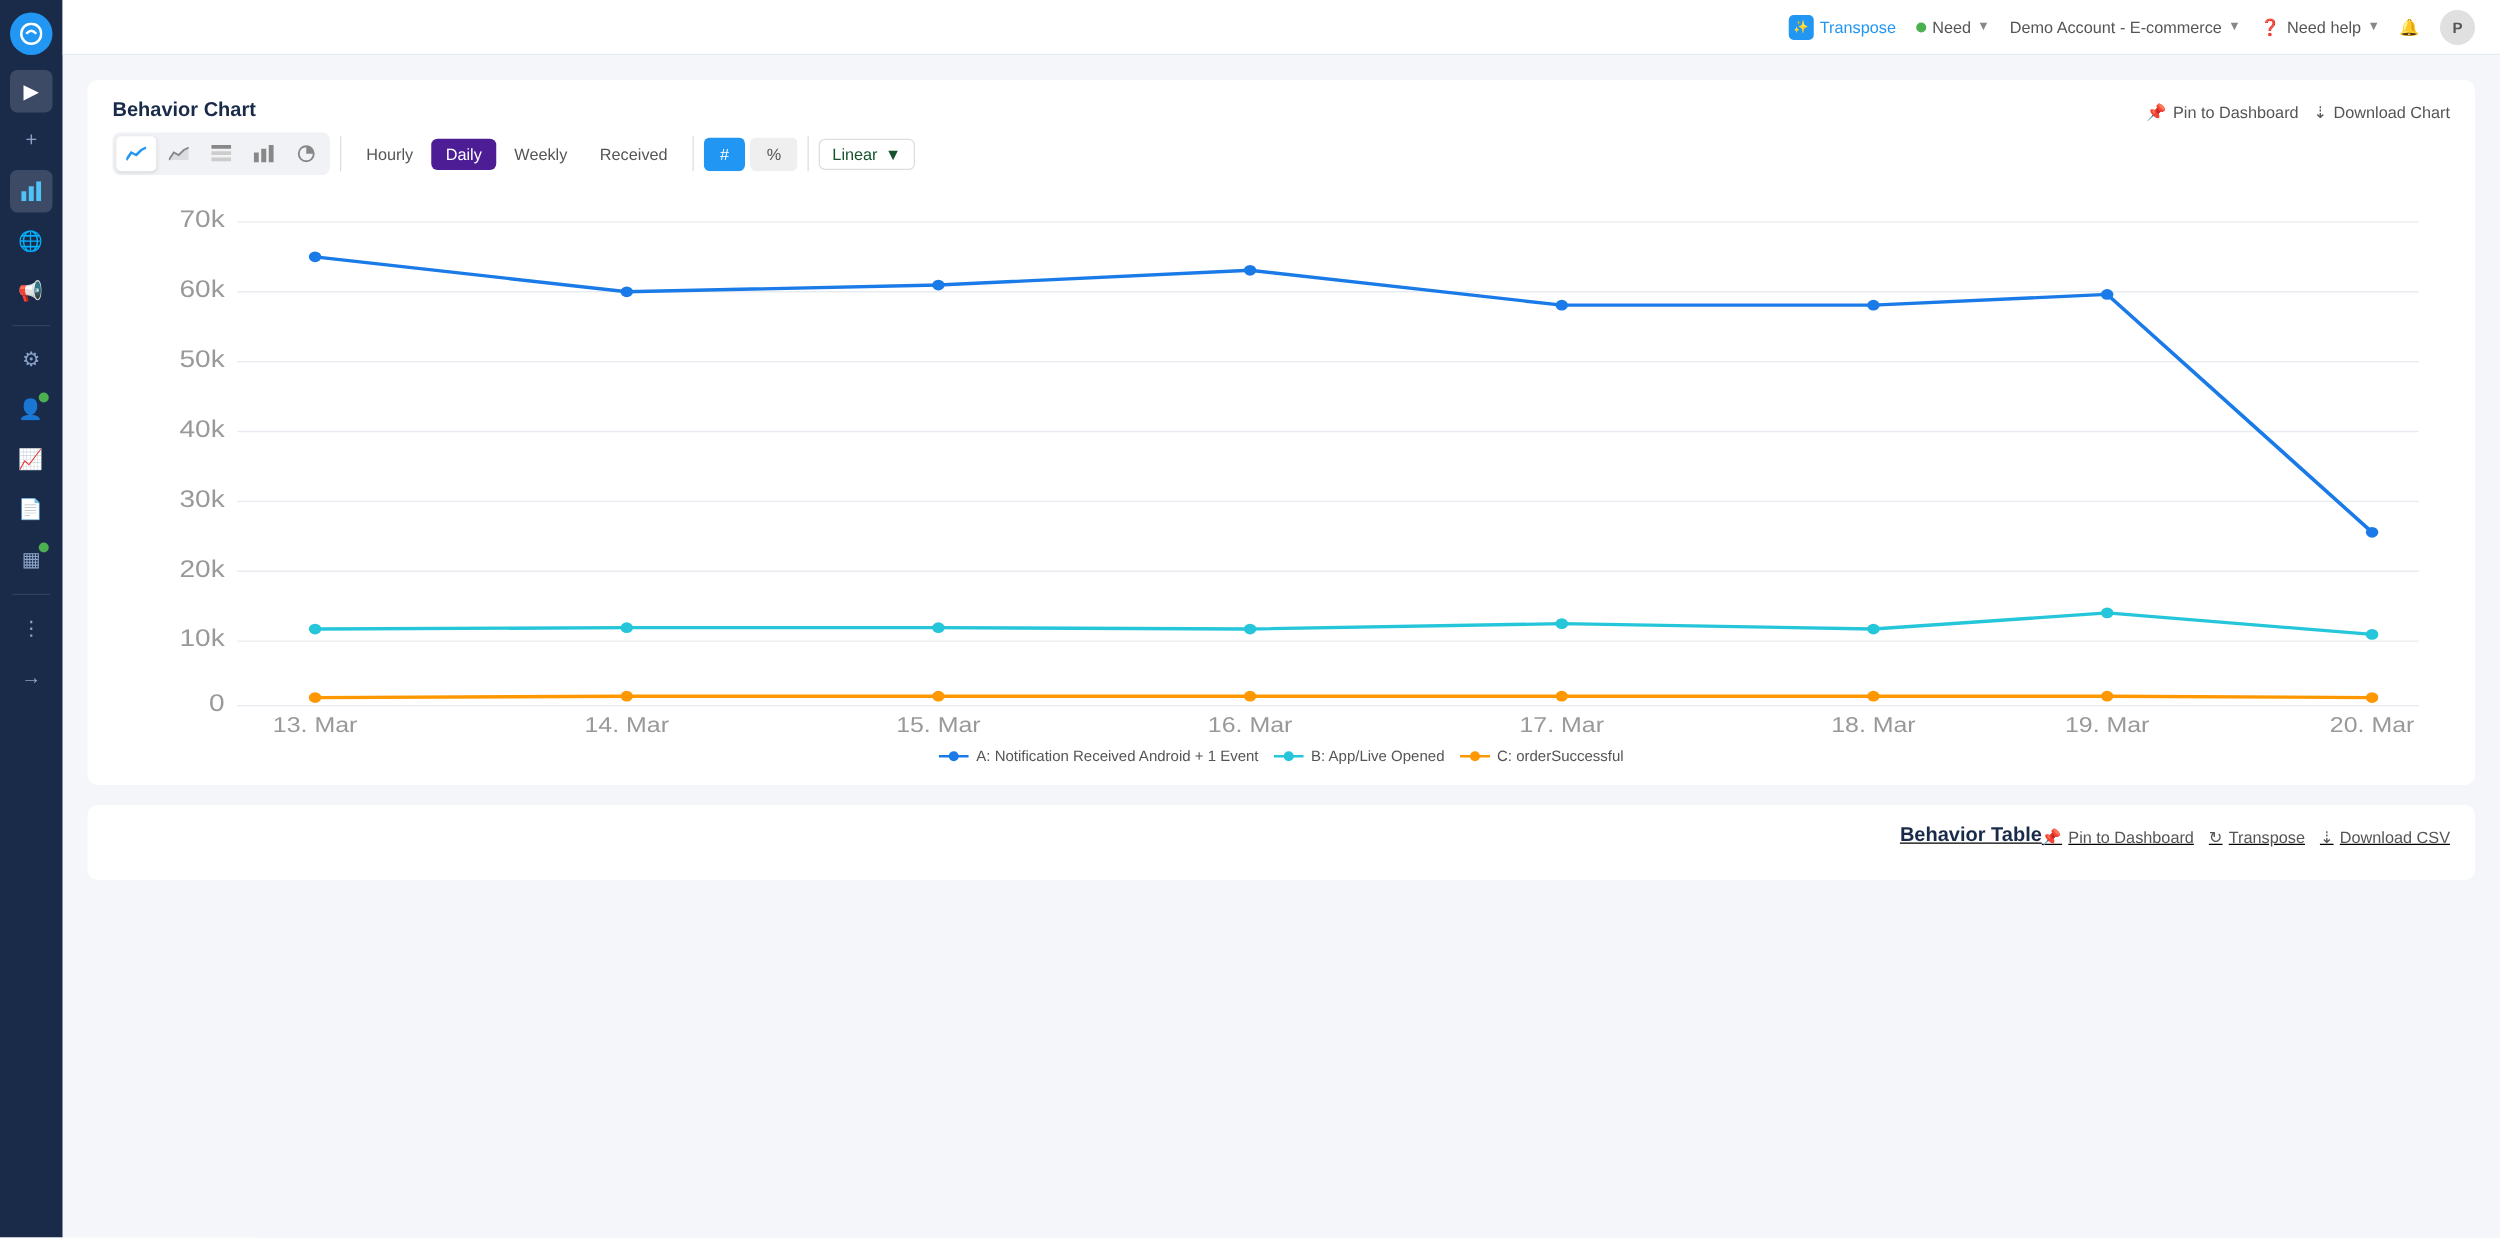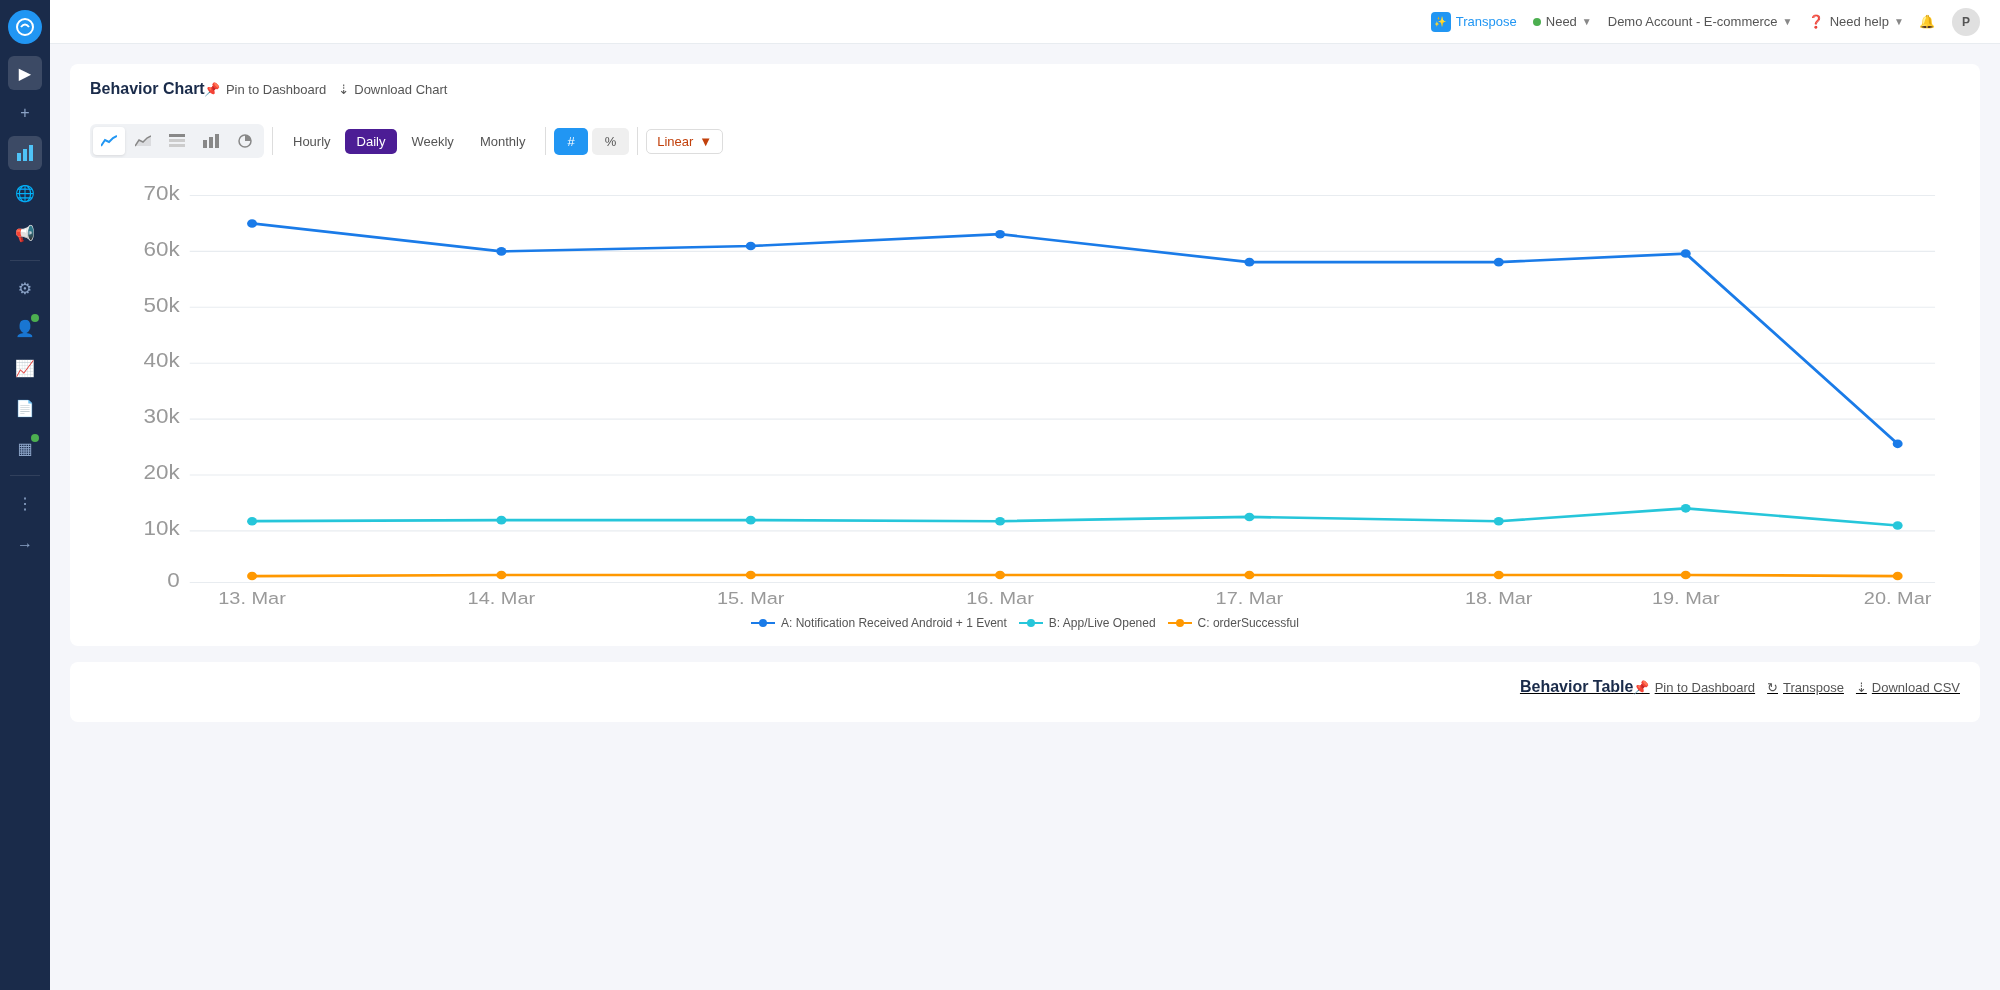--- a/index.html
+++ b/index.html
@@ -94,22 +94,22 @@
     .chart-section {
       background: white;
       border-radius: 8px;
       padding: 16px 20px;
       margin-bottom: 16px;
     }
 
     .section-header {
       display: flex;
       align-items: center;
-      justify-content: flex-start;
-      margin-bottom: 26px;
+      justify-content: space-between;
+      margin-bottom: 8px;
     }
     .section-title {
       font-size: 16px;
       font-weight: 600;
       color: #1a2b4a;
     }
     .header-actions {
       display: flex; align-items: center; gap: 12px;
     }
     .pin-btn, .download-btn {
@@ -149,21 +149,21 @@
       border-radius: 5px; cursor: pointer;
       font-size: 13px; color: #555;
       border: 1px solid transparent;
     }
     .metric-btn.active { background: #2196F3; color: white; }
 
     .scale-select {
       display: flex; align-items: center; gap: 6px;
       border: 1px solid #ddd; border-radius: 5px;
       padding: 4px 10px;
-      font-size: 13px; color: #c2410c; cursor: pointer;
+      font-size: 13px; color: #14532d; cursor: pointer;
       background: white;
     }
 
     
     .chart-area { position: relative; height: 430px; }
     .chart-svg { width: 100%; height: 100%; }
 
     
     .chart-legend {
       display: flex; align-items: center; justify-content: center;
@@ -302,21 +302,21 @@
               </svg>
           </div>
         </div>
 
         <div class="toolbar-separator"></div>
 
         <div class="period-group">
           <button class="period-btn">Hourly</button>
           <button class="period-btn active">Daily</button>
           <button class="period-btn">Weekly</button>
-          <button class="period-btn">Monthly</button>
+          <button class="period-btn">Received</button>
         </div>
 
         <div class="toolbar-separator"></div>
 
         <div class="metric-group">
           <button class="metric-btn active">#</button>
           <button class="metric-btn">%</button>
         </div>
 
         <div class="toolbar-separator"></div>

